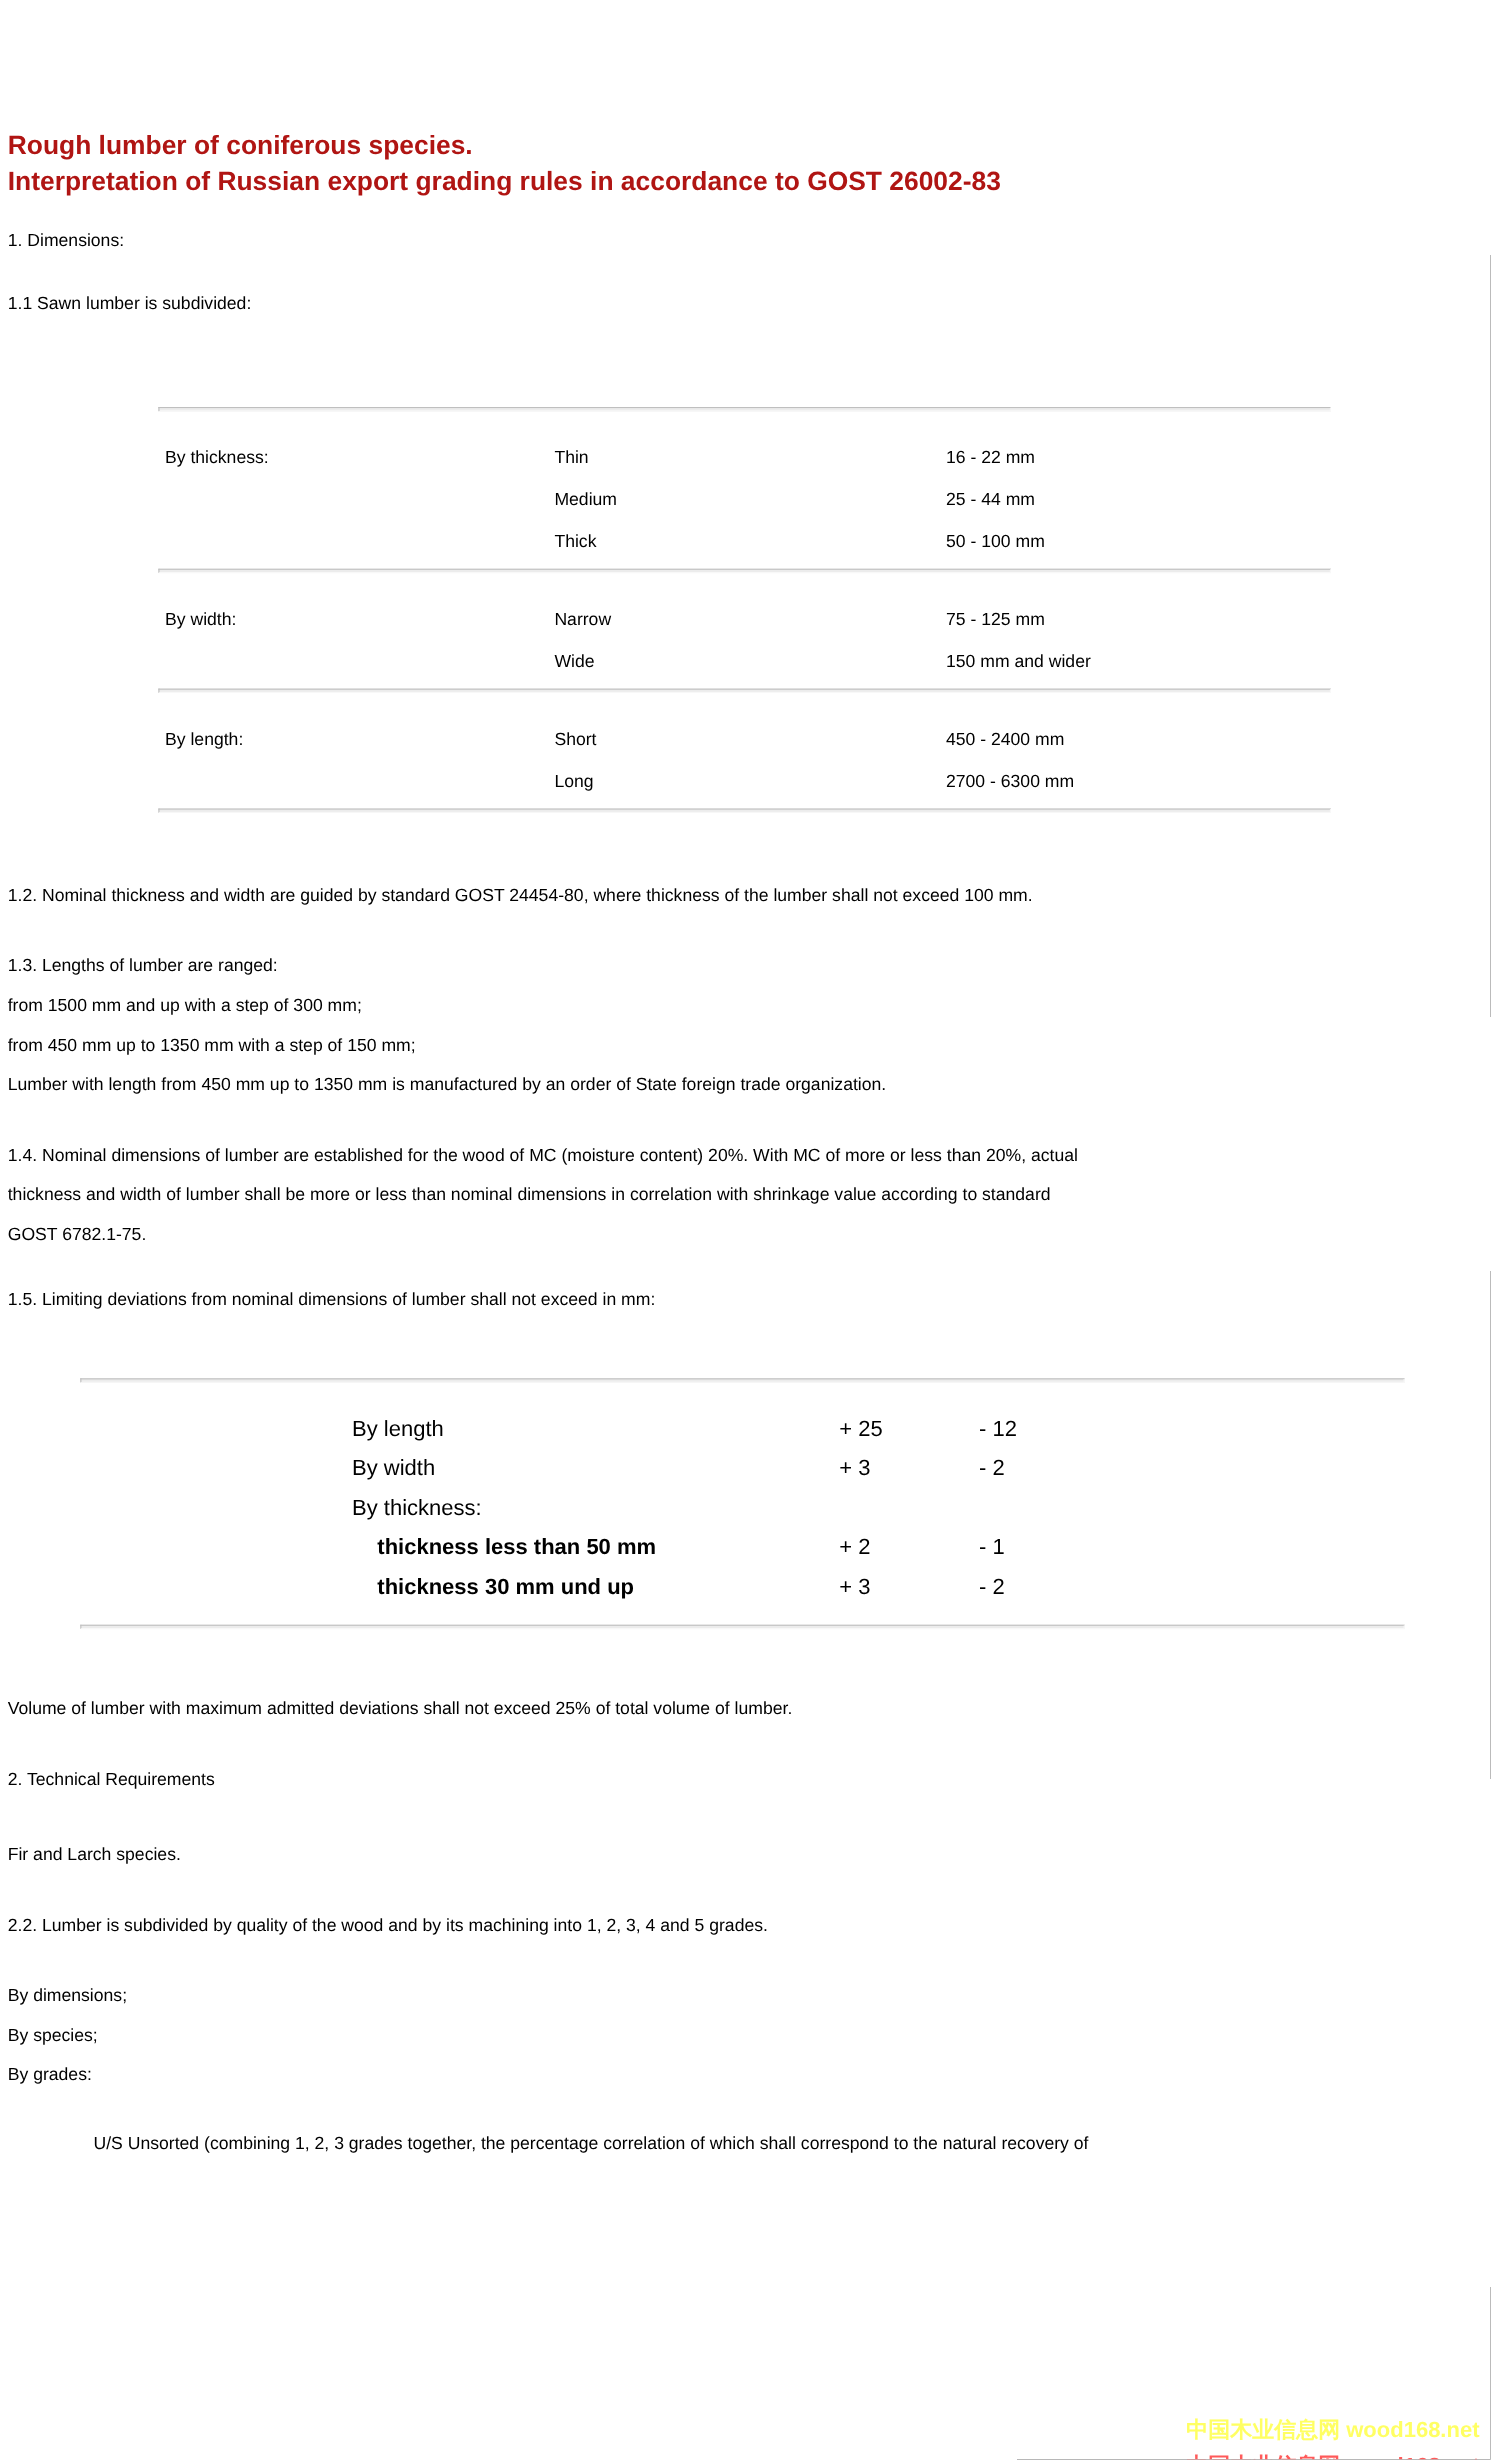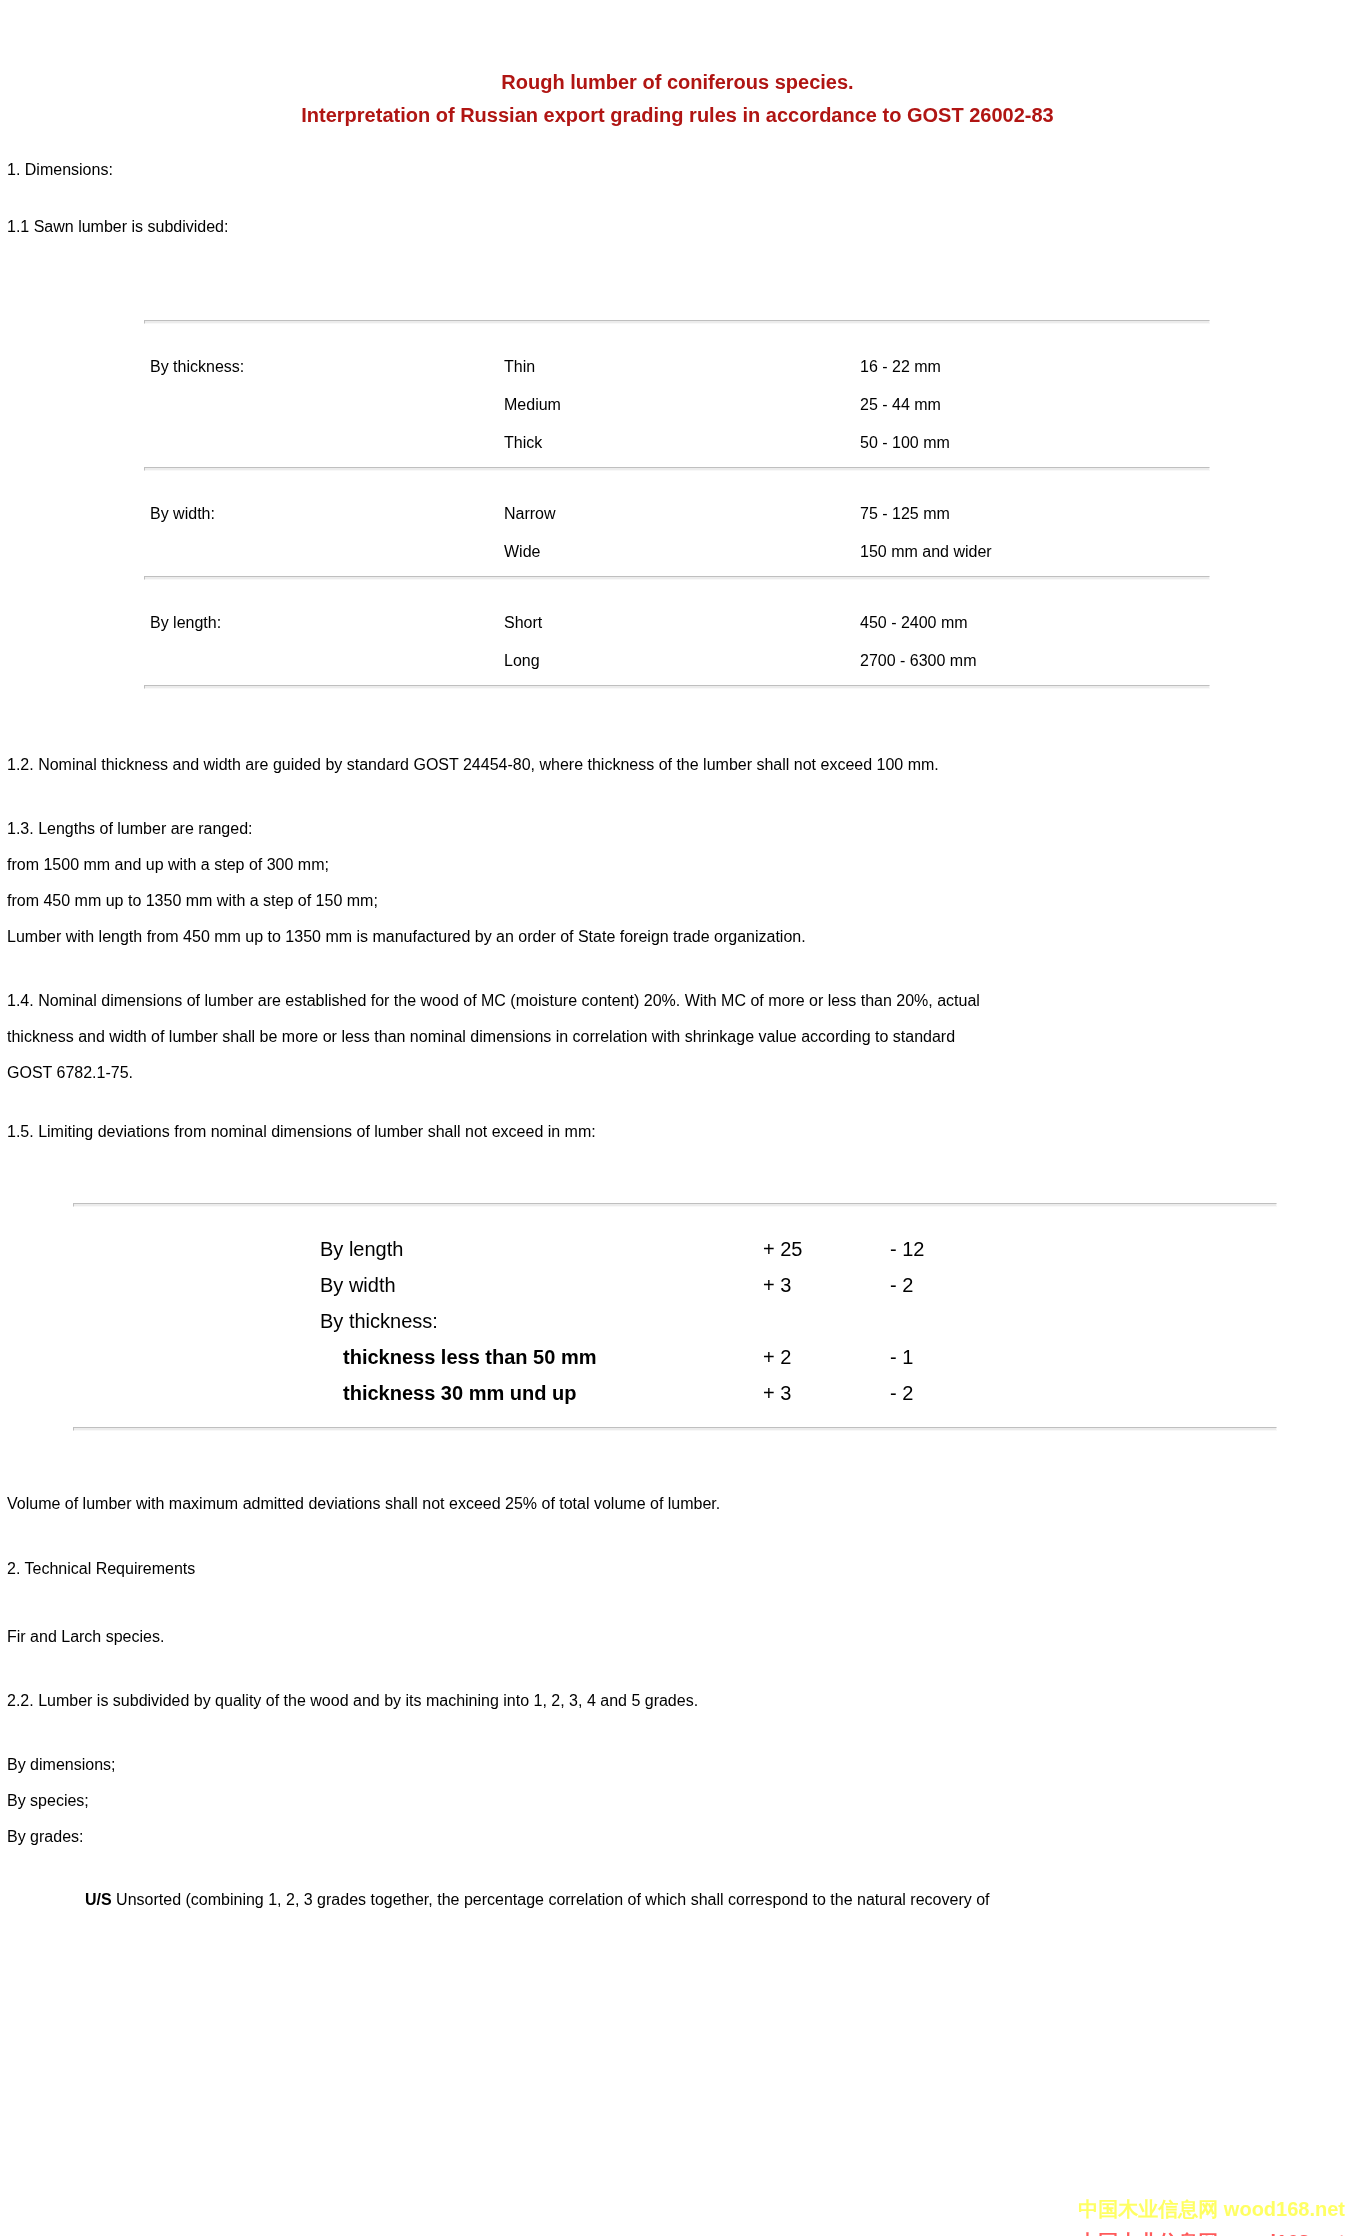--- a/index.html
+++ b/index.html
@@ -6,43 +6,42 @@
   #page{
     position:relative;
     width:1355px;height:2236px;
     background:#ffffff;
     overflow:hidden;
     font-family:"Liberation Sans","DejaVu Sans",sans-serif;
     color:#000;
   }
   #content{padding:0 7px;}
   .doc-title{
-    margin-top:66px;
-    text-align:center;
-    font-size:20px;font-weight:bold;
+    margin-top:116px;
+    font-size:24px;font-weight:bold;
     line-height:33px;
   }
   .para{font-size:16px;line-height:36px;}
   .para .line{white-space:nowrap;overflow:hidden;}
   
   [data-key="p-dimensions"]{margin-top:20px}
   [data-key="p-subdivided"]{margin-top:21px}
   [data-key="table-dimensions"]{margin-top:75px}
   [data-key="p-1-2"]{margin-top:58px}
   [data-key="p-1-3"]{margin-top:28px}
   [data-key="p-1-4"]{margin-top:28px}
   [data-key="p-1-5"]{margin-top:23px}
   [data-key="table-deviations"]{margin-top:53px}
   [data-key="p-volume"]{margin-top:55px}
   [data-key="p-2"]{margin-top:29px}
   [data-key="p-2-1"]{margin-top:32px}
   [data-key="p-2-2"]{margin-top:28px}
   [data-key="p-2-3"]{margin-top:28px}
   [data-key="p-us"]{margin-top:27px;padding-left:78px}
-  .lead-bold{font-weight:bold;margin-top:12px;}
+  .lead-bold{font-weight:normal;margin-top:12px;}
 
   .rule{
     height:2px;background:#ececec;
     border:1px solid #bfbfbf;
     border-bottom-color:#f8f8f8;border-right-color:#f8f8f8;
   }
   .dim-table{margin-left:137px;width:1066px;font-size:16px;}
   .dim-section{padding:24px 0 5px 0;}
   .dim-row{display:grid;grid-template-columns:354px 356px 1fr;line-height:38px;padding-left:6px;}
   .dev-table{margin-left:66px;width:1204px;font-size:20px;}

